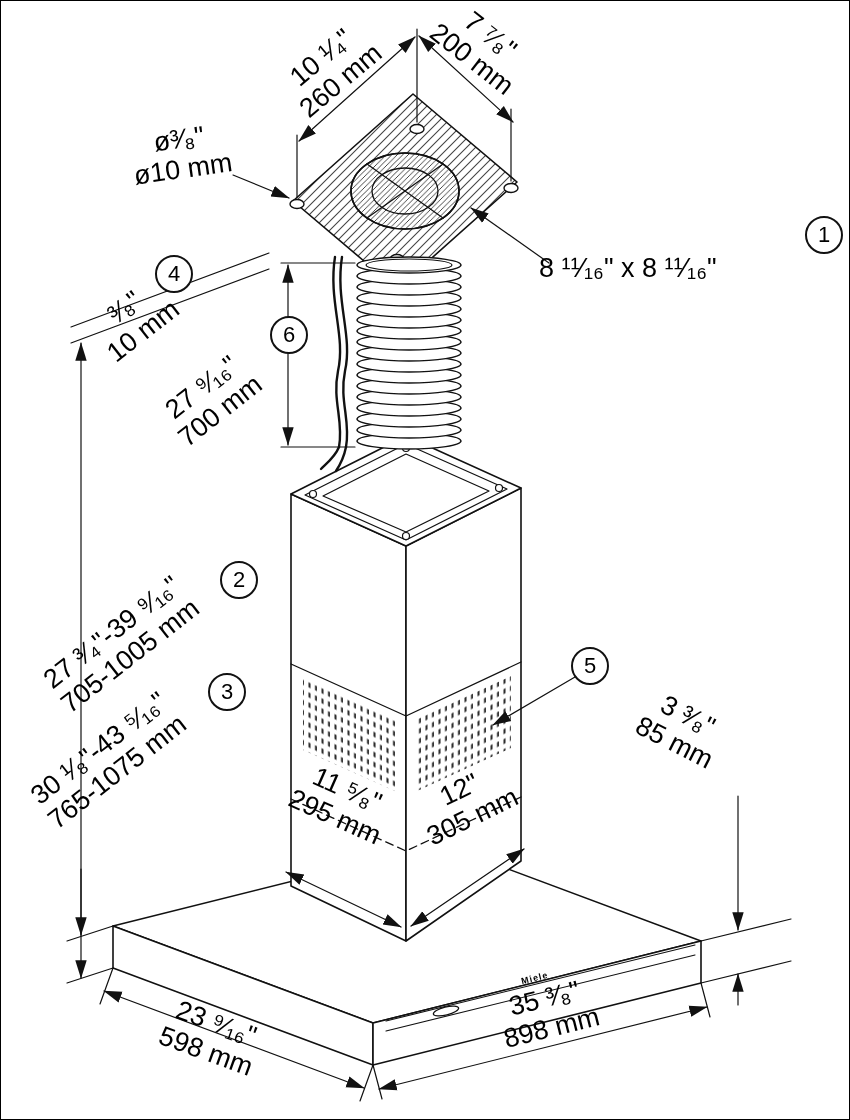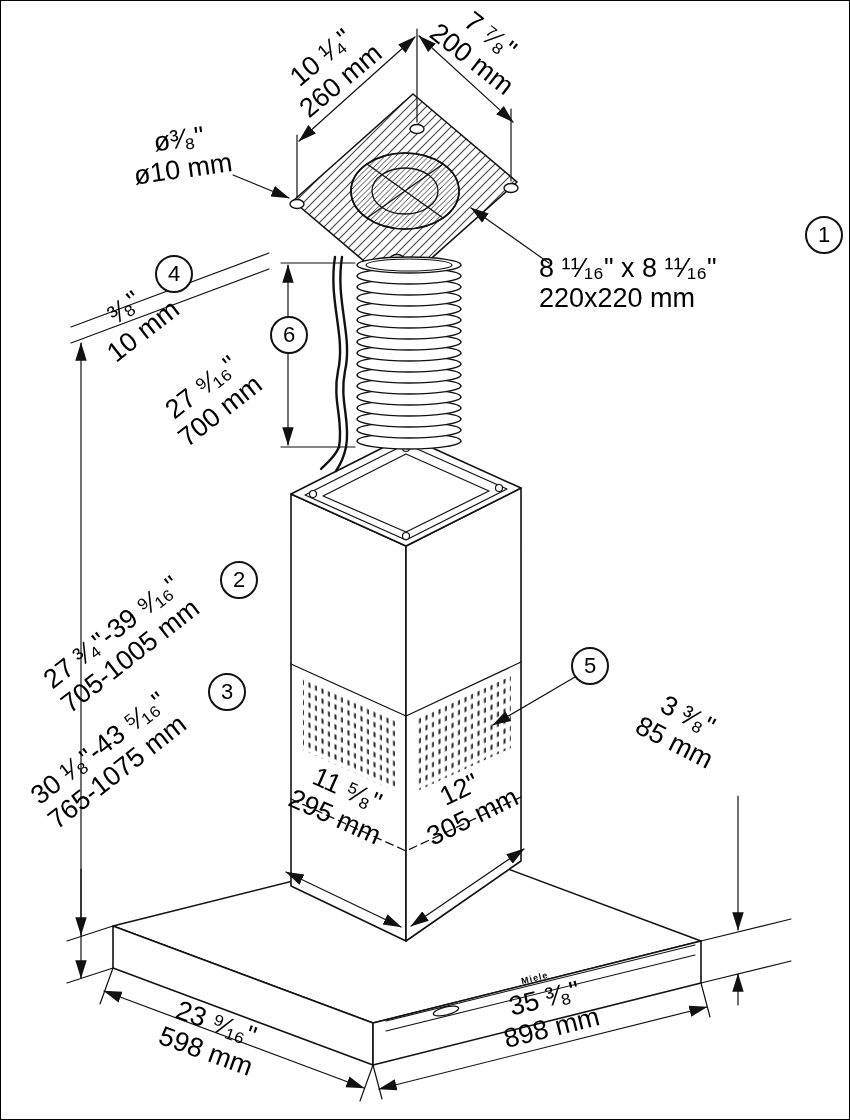--- a/index.html
+++ b/index.html
@@ -167,21 +167,20 @@
     <div>200 mm</div>
   </div>
 
   <div class="dim" style="left:95px;top:123px;width:170px;transform:rotate(-8deg);">
     <div>ø³⁄₈"</div>
     <div>ø10 mm</div>
   </div>
 
   <div class="dim left" style="left:538px;top:252px;width:290px;">
     <div>8 ¹¹⁄₁₆" x 8 ¹¹⁄₁₆"</div>
-    <div>220x220 mm</div>
   </div>
 
   <div class="dim" style="left:48px;top:288px;width:170px;transform:rotate(-38deg);">
     <div>³⁄₈"</div>
     <div>10 mm</div>
   </div>
 
   <div class="dim" style="left:125px;top:368px;width:170px;transform:rotate(-38deg);">
     <div>27 ⁹⁄₁₆"</div>
     <div>700 mm</div>

